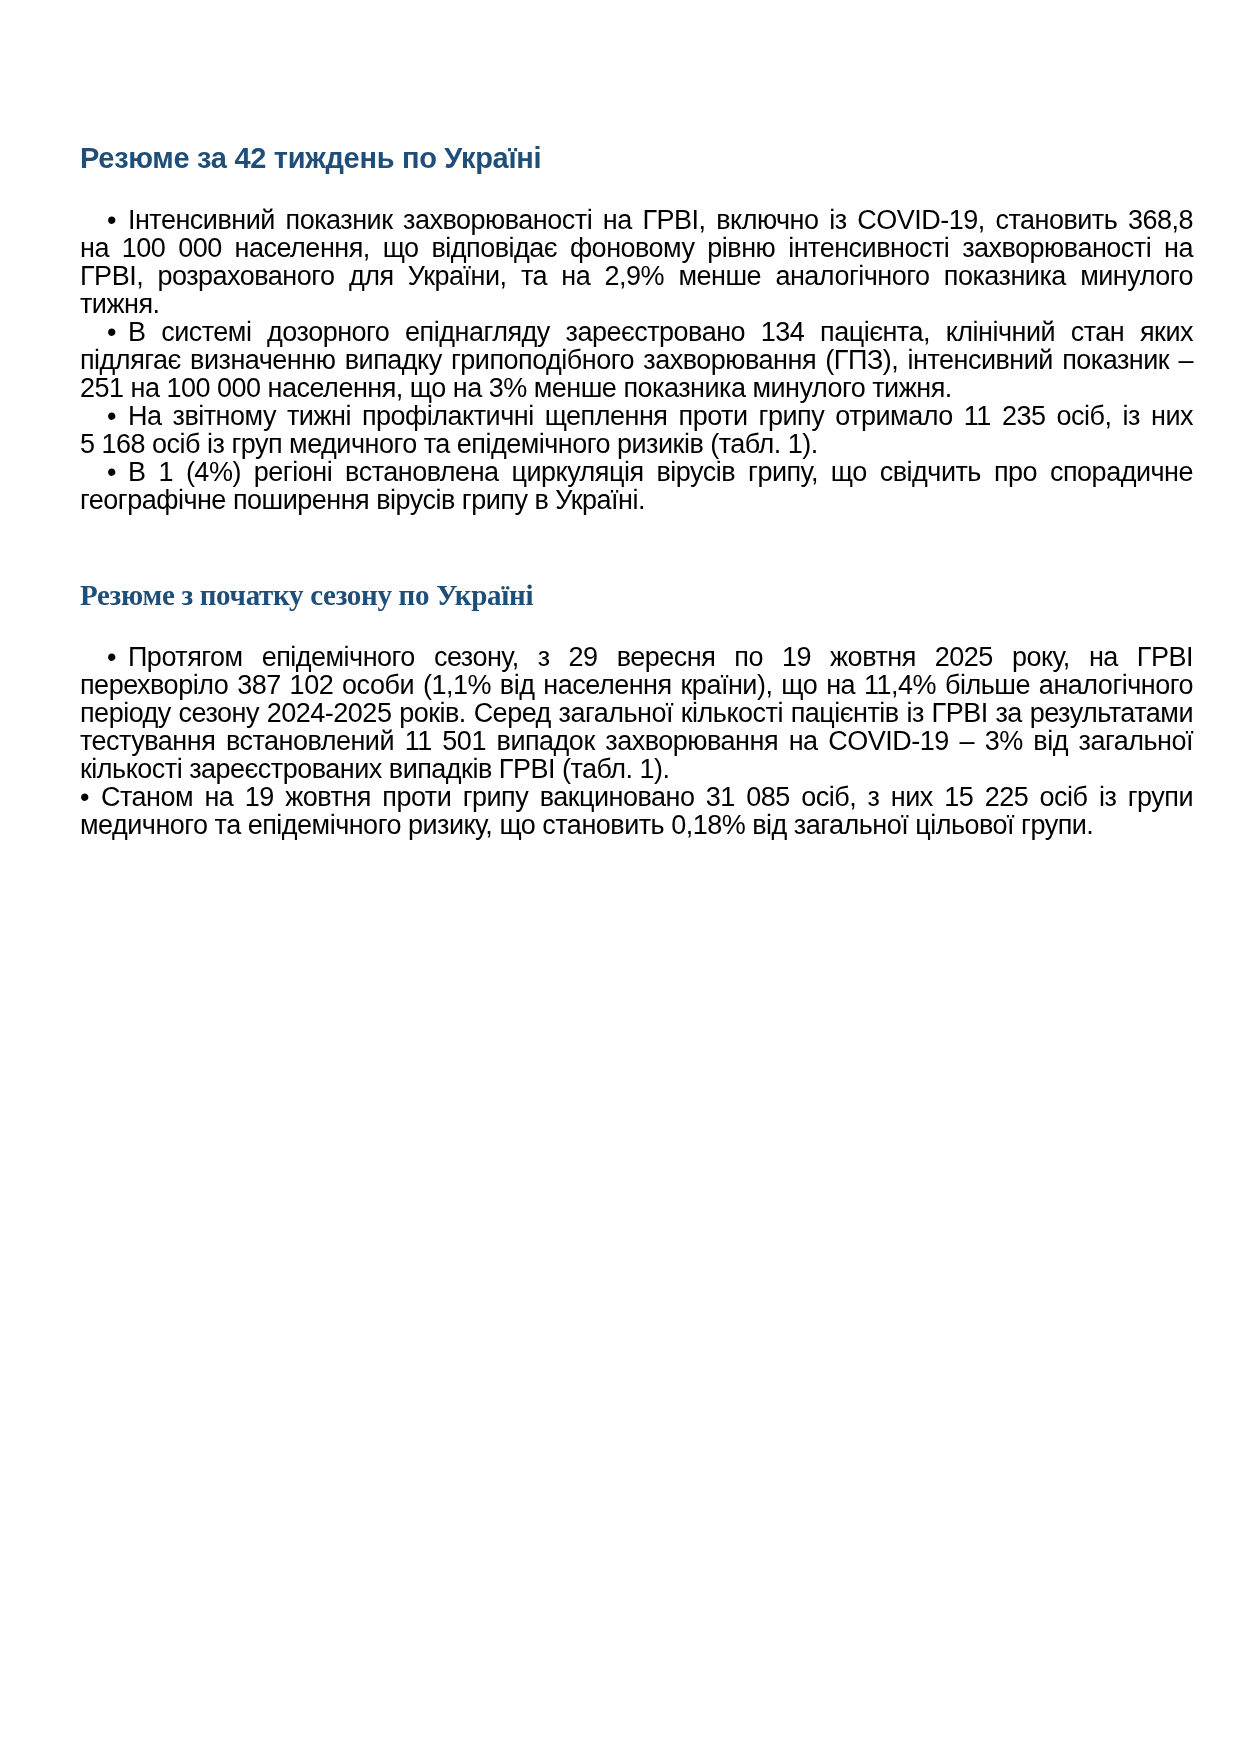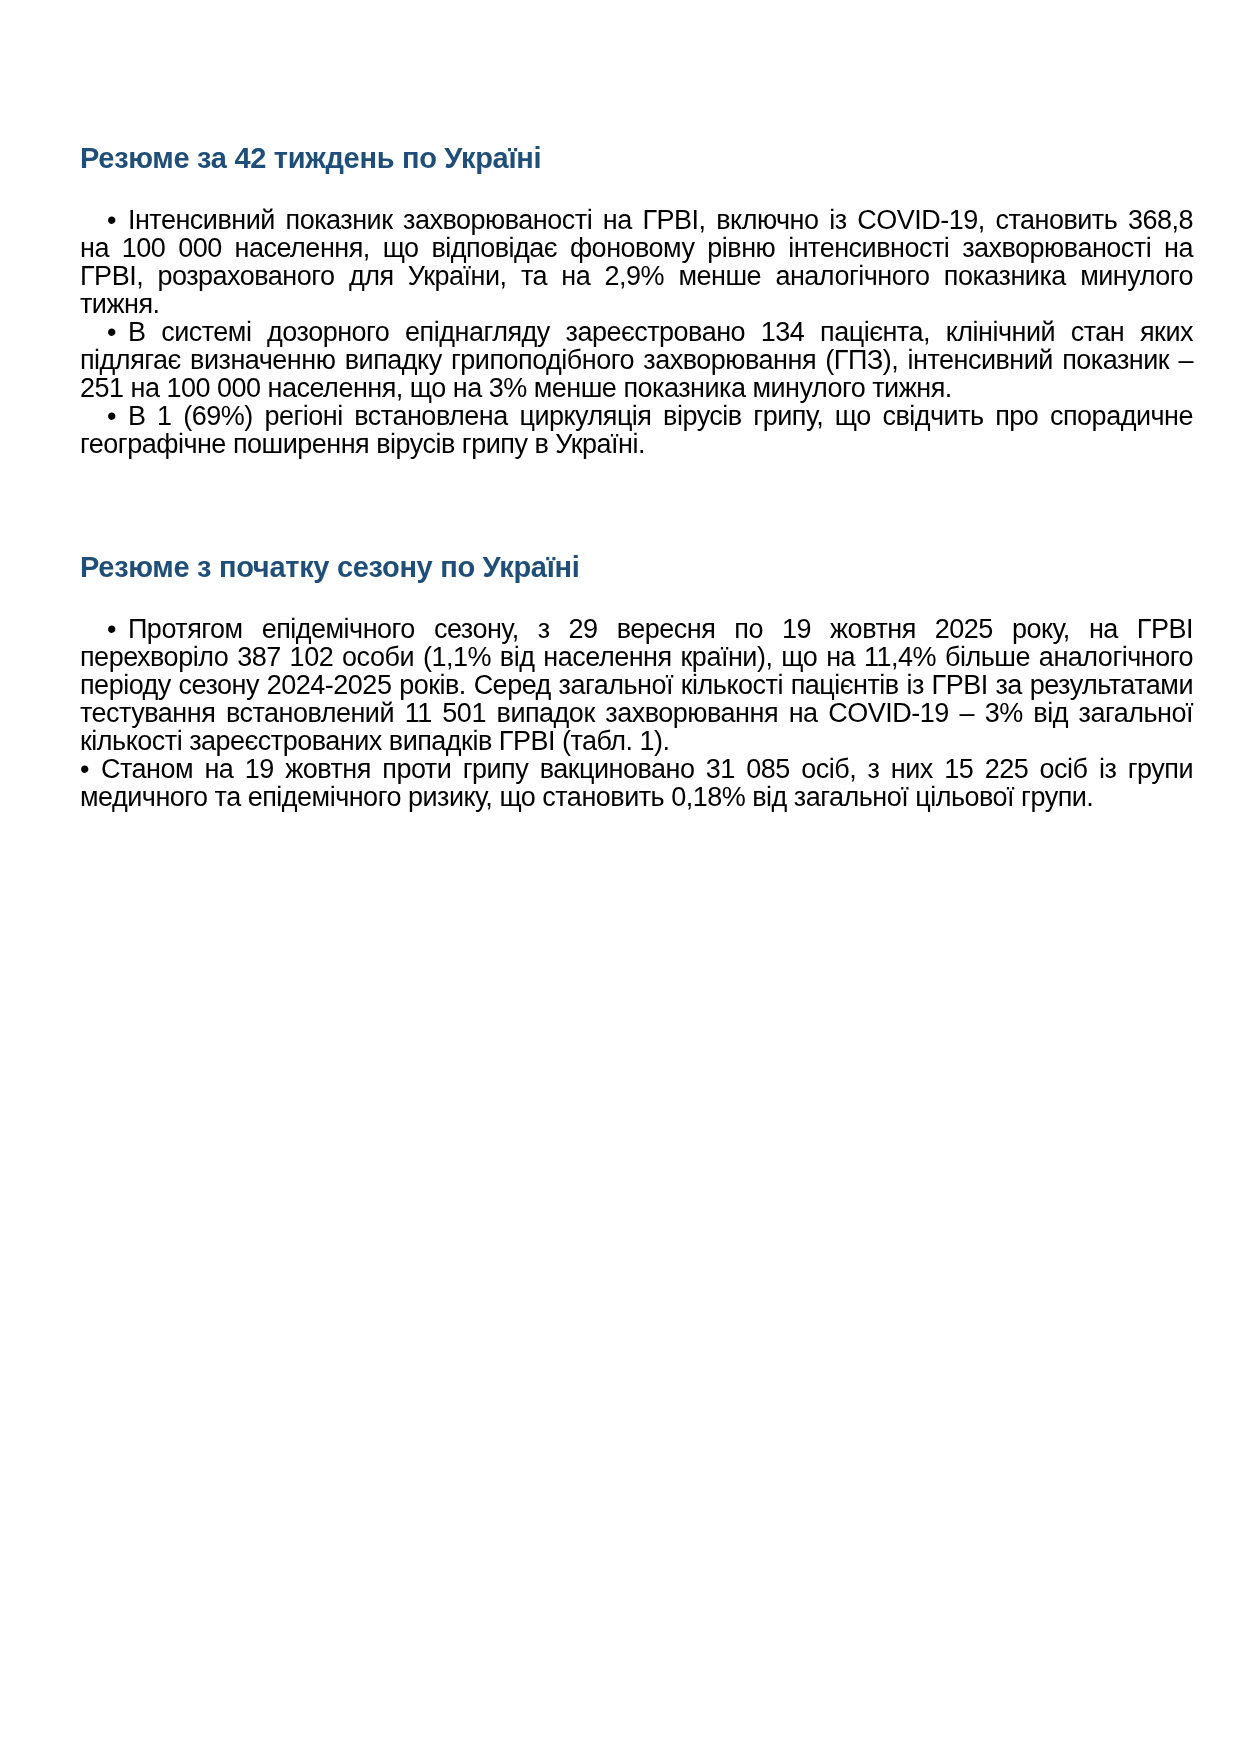--- a/index.html
+++ b/index.html
@@ -22,21 +22,22 @@
   }
   .heading {
     margin: 0 0 31px 0;
     font-size: 29px;
     font-weight: bold;
     letter-spacing: -0.3px;
     color: var(--heading-color);
     line-height: 34px;
   }
   .heading.second {
-    margin-top: 92px;
+    margin-top: 64px;
+    font-family: Liberation Serif, serif;
   }
   .para {
     margin: 0;
     font-size: 27px;
     line-height: 28px;
     letter-spacing: -0.5px;
     text-align: justify;
     color: var(--text-color);
   }
   .para.indent { text-indent: 27px; }
@@ -45,21 +46,22 @@
 </head>
 <body>
 
 <div class="page">
 
   <h1 class="heading">Резюме за 42 тиждень по Україні</h1>
 
   <div class="section">
     <p class="para indent"><span class="bullet-marker">•</span><span>Інтенсивний показник захворюваності на ГРВІ, включно із COVID-19, становить 368,8 на 100&nbsp;000 населення, що відповідає фоновому рівню інтенсивності захворюваності на ГРВІ, розрахованого для України, та на 2,9% менше аналогічного показника минулого тижня.</span></p>
     <p class="para indent"><span class="bullet-marker">•</span><span>В системі дозорного епіднагляду зареєстровано 134 пацієнта, клінічний стан яких підлягає визначенню випадку грипоподібного захворювання (ГПЗ), інтенсивний показник – 251 на 100&nbsp;000 населення, що на 3% менше показника минулого тижня.</span></p>
-    <p class="para indent"><span class="bullet-marker">•</span><span>В 1 (69%) регіоні встановлена циркуляція вірусів грипу, що свідчить про спорадичне географічне поширення вірусів грипу в Україні.</span></p>
+    <p class="para indent"><span class="bullet-marker">•</span><span>На звітному тижні профілактичні щеплення проти грипу отримало 11&nbsp;235 осіб, із них 5&nbsp;168 осіб із груп медичного та епідемічного ризиків (табл. 1).</span></p>
+    <p class="para indent"><span class="bullet-marker">•</span><span>В 1 (4%) регіоні встановлена циркуляція вірусів грипу, що свідчить про спорадичне географічне поширення вірусів грипу в Україні.</span></p>
   </div>
 
   <h1 class="heading second">Резюме з початку сезону по Україні</h1>
 
   <div class="section">
     <p class="para indent"><span class="bullet-marker">•</span><span>Протягом епідемічного сезону, з 29 вересня по 19 жовтня 2025 року, на ГРВІ перехворіло 387&nbsp;102 особи (1,1% від населення країни), що на 11,4% більше аналогічного періоду сезону 2024-2025 років. Серед загальної кількості пацієнтів із ГРВІ за результатами тестування встановлений 11&nbsp;501 випадок захворювання на COVID-19 – 3% від загальної кількості зареєстрованих випадків ГРВІ (табл. 1).</span></p>
     <p class="para"><span class="bullet-marker">•</span><span>Станом на 19 жовтня проти грипу вакциновано 31&nbsp;085 осіб, з них 15&nbsp;225 осіб із групи медичного та епідемічного ризику, що становить 0,18% від загальної цільової групи.</span></p>
   </div>
 
 </div>

